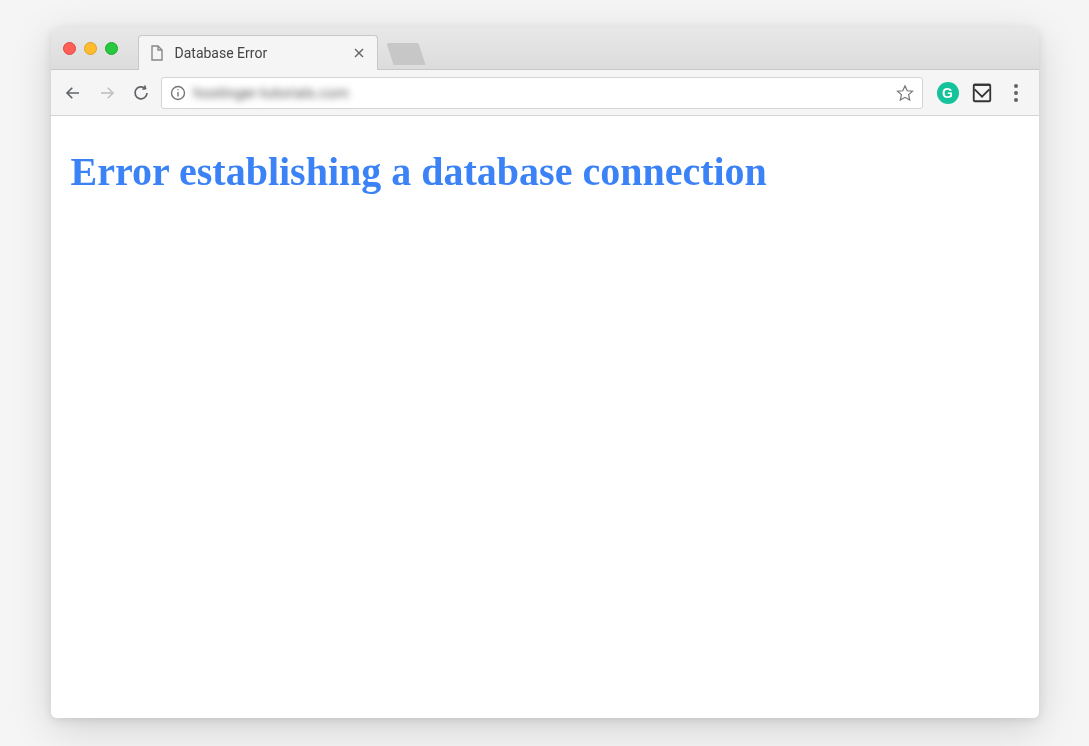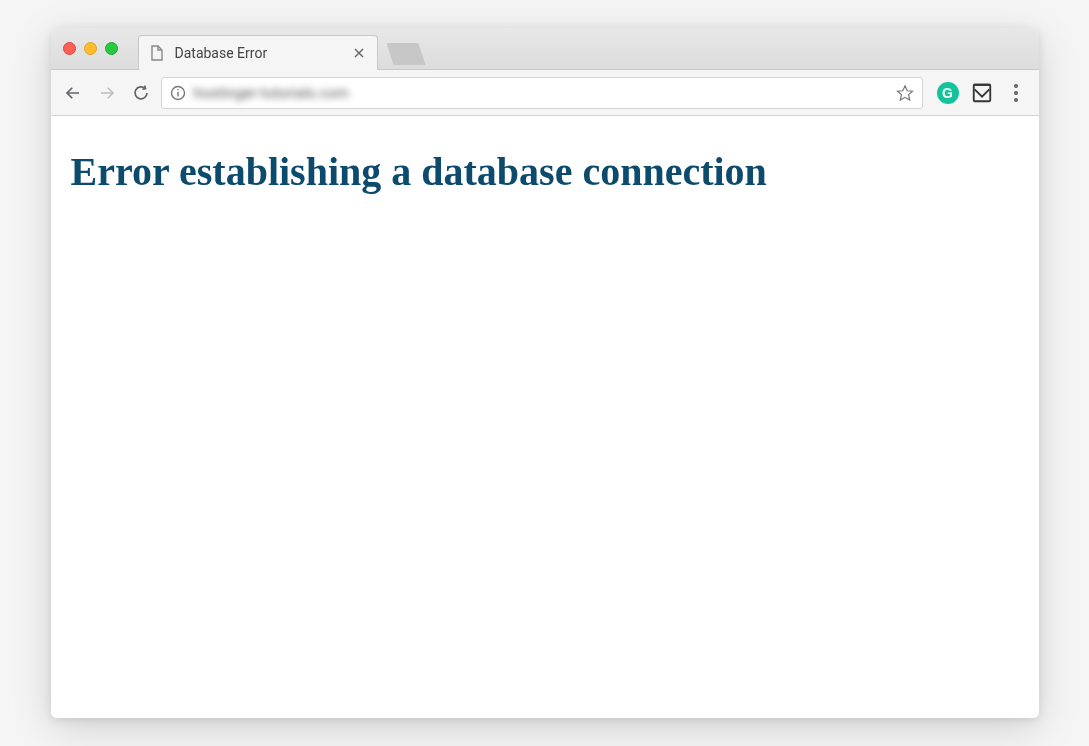--- a/index.html
+++ b/index.html
@@ -217,21 +217,21 @@
     .content-area {
       flex: 1;
       background: #fff;
       padding: 32px 20px;
     }
     
     .error-heading {
       font-family: Georgia, 'Times New Roman', Times, serif;
       font-size: 40px;
       font-weight: bold;
-      color: #0c4a6e;
+      color: #3b82f6;
     }
   </style>
 </head>
 <body>
 
 <div class="browser-window">
 
   <div class="tab-bar">
     <div class="window-controls">
       <div class="window-btn close"></div>

